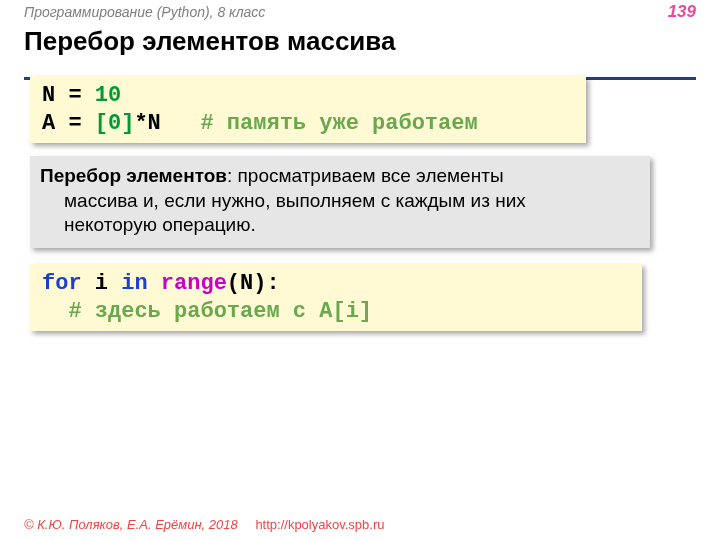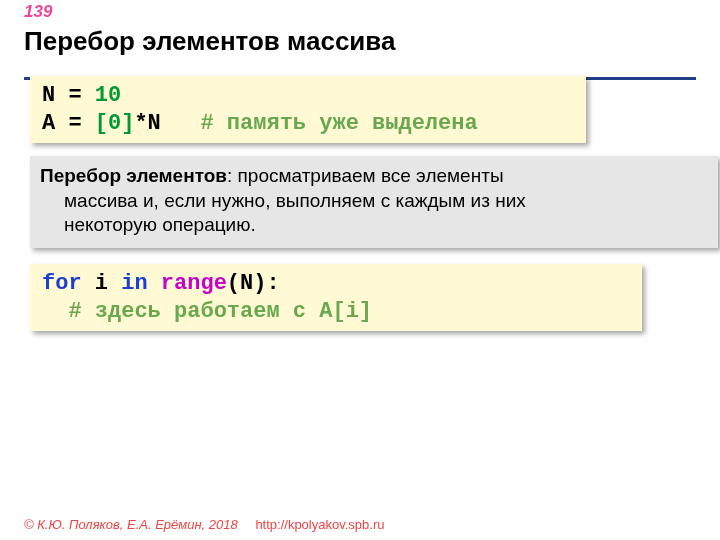--- a/index.html
+++ b/index.html
@@ -67,21 +67,21 @@
   .code-box .fn { color: #c800c8; }
   .code1 {
     left: 30px;
     top: 76px;
     width: 556px;
   }
   .explain {
     position: absolute;
     left: 30px;
     top: 156px;
-    width: 688px;
+    width: 620px;
     background: #e6e6e6;
     box-shadow: 3px 3px 5px rgba(0,0,0,0.35);
     padding: 8px 10px 10px 10px;
     font-size: 19px;
     line-height: 1.3;
     box-sizing: border-box;
   }
   .explain b { font-weight: bold; }
   .explain .indent {
     display: block;
@@ -100,27 +100,28 @@
   }
   .footer .copy { font-style: italic; }
   .footer .link { margin-left: 14px; font-style: normal; }
 </style>
 </head>
 <body>
 
 <div class="slide">
 
   <div class="header-strip">
+    <span class="header-left">Программирование (Python), 8 класс</span>
     <span class="header-right">139</span>
   </div>
 
   <div class="title">Перебор элементов массива</div>
 
   <div class="code-box code1"><span><span>N</span><span> = </span><span class="num">10</span>
-<span>A</span><span> = </span><span class="list">[0]</span><span>*N</span><span>   </span><span class="cmt"># память уже выделена</span></span></div>
+<span>A</span><span> = </span><span class="list">[0]</span><span>*N</span><span>   </span><span class="cmt"># память уже работаем</span></span></div>
 
   <div class="explain">
     <span><b>Перебор элементов</b><span>: просматриваем все элементы</span></span>
     <span class="indent">массива и, если нужно, выполняем с каждым из них</span>
     <span class="indent">некоторую операцию.</span>
   </div>
 
   <div class="code-box code2"><span><span class="kw">for</span><span> </span><span>i</span><span> </span><span class="kw">in</span><span> </span><span class="fn">range</span><span>(N):</span>
 <span>  </span><span class="cmt"># здесь работаем с A[i]</span></span></div>
 

